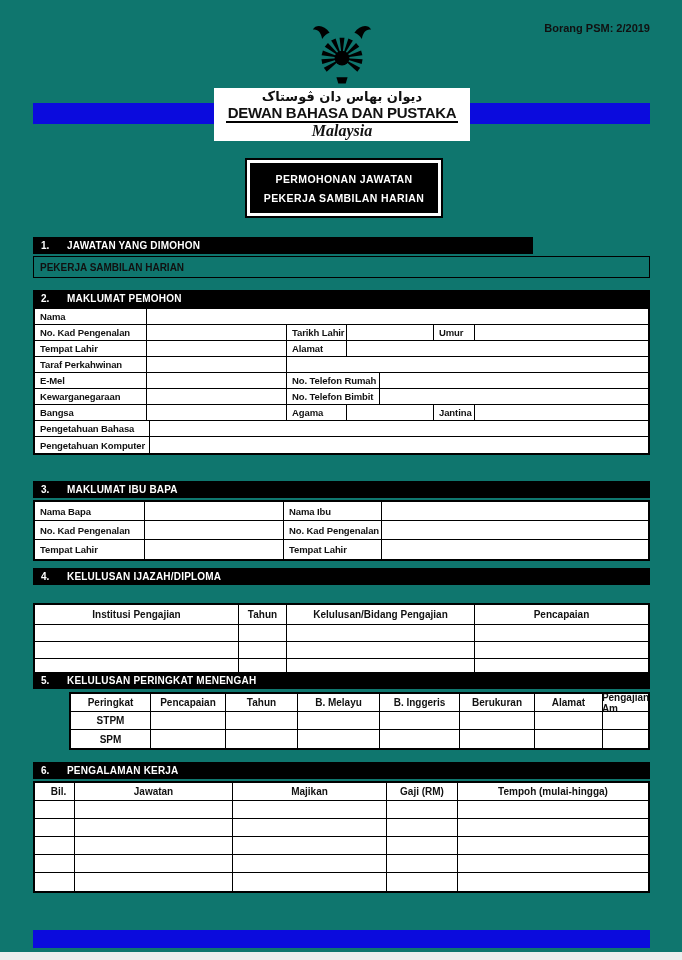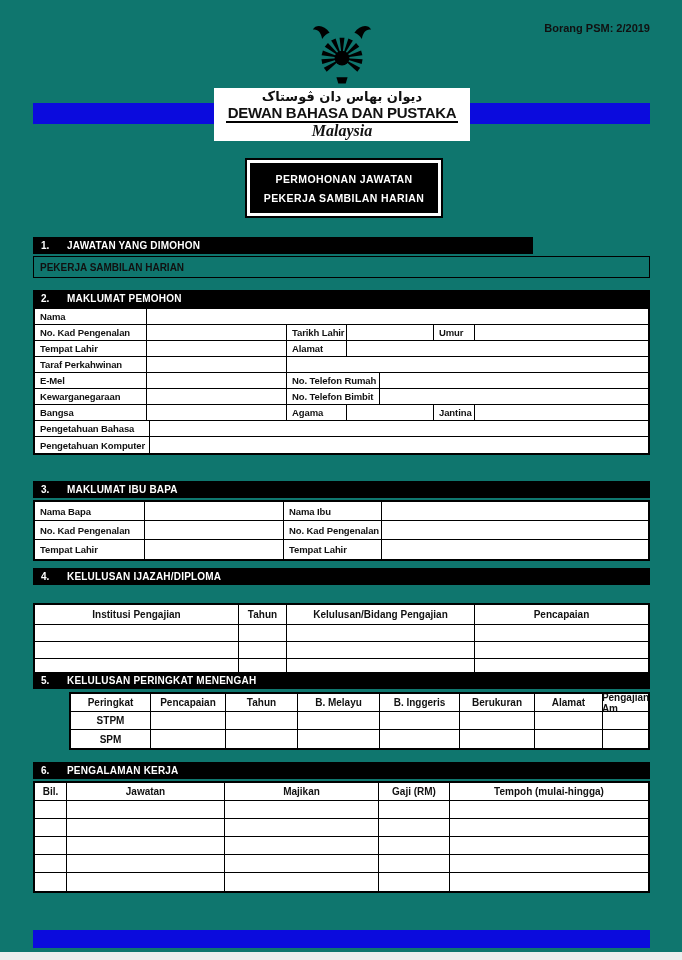--- a/index.html
+++ b/index.html
@@ -57,21 +57,21 @@
   .r-c{grid-template-columns:112px 140px 60px 1fr;}
   .r-d{grid-template-columns:112px 140px 1fr;}
   .r-e{grid-template-columns:112px 140px 93px 1fr;}
   .r-f{grid-template-columns:115px 1fr;}
   #sec3{top:481px;} #sec3 .tbl{margin-top:2px;} #sec3 .row{height:19px;grid-template-columns:110px 139px 98px 1fr;}
   #sec4{top:568px;} #sec4 .tbl{margin-top:18px;} #sec4 .row{grid-template-columns:204px 48px 188px 1fr;}
   #sec4 .row.head{height:20px;} #sec4 .row.blank{height:17px;}
   #sec5{top:672px;} #sec5 .tbl{margin-top:3px;margin-left:36px;} #sec5 .row{height:18px;
         grid-template-columns:80px 75px 72px 82px 80px 75px 68px 1fr;}
   #sec6{top:762px;} #sec6 .tbl{margin-top:2px;} #sec6 .row{height:18px;
-        grid-template-columns:32px 158px 154px 71px 1fr;}
+        grid-template-columns:32px 158px 154px 71px 1fr;padding-left:8px;}
 </style>
 </head>
 <body>
 
 <div class="page">
 
   <div class="form-code">Borang PSM: 2/2019</div>
 
   <svg class="emblem" width="62" height="62" viewBox="0 0 100 100">
     <g fill="#000">

